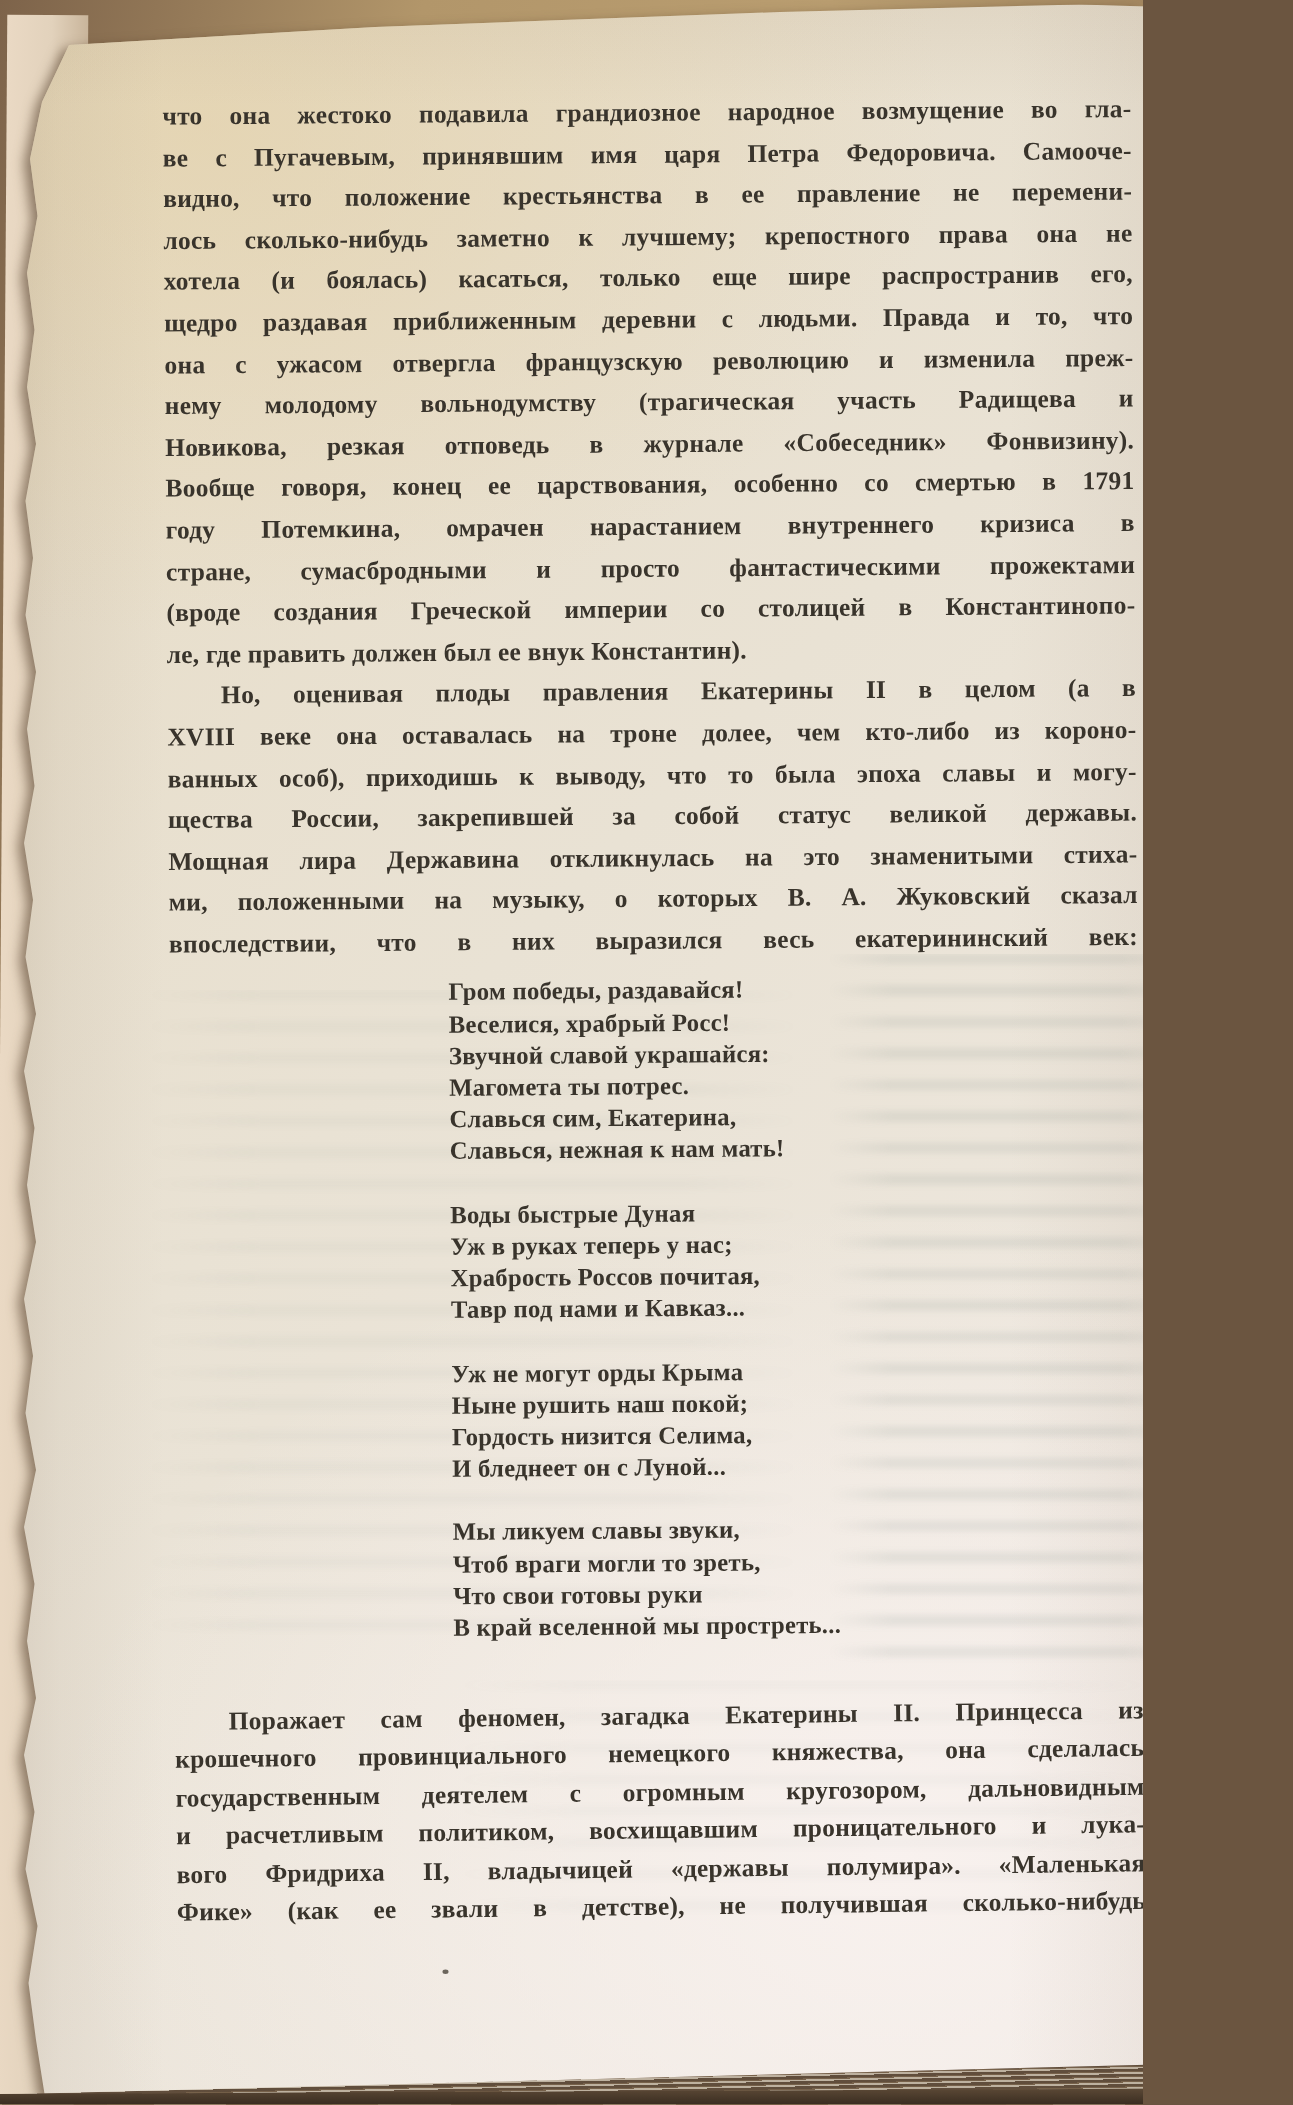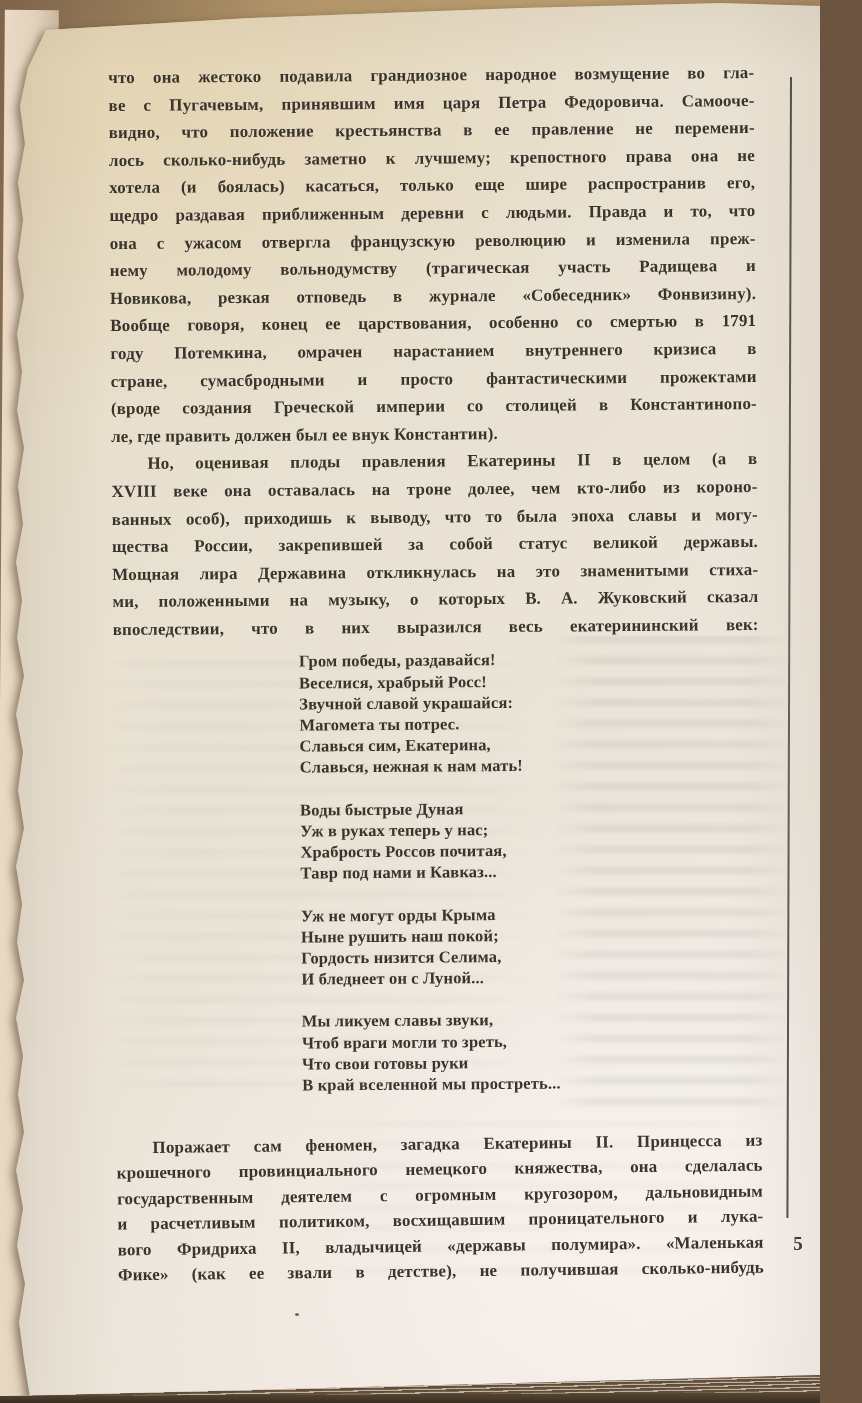--- a/index.html
+++ b/index.html
@@ -1,18 +1,18 @@
 <!DOCTYPE html>
 <html><head>
 <meta charset="utf-8">
 <style>
   html,body{margin:0;padding:0;}
   body{background:#6b5540;font-family:"Liberation Serif","DejaVu Serif",serif;}
   .photo{
-    position:relative;width:820px;height:1403px;overflow:hidden;
+    position:relative;width:762px;height:1403px;overflow:hidden;
     background:linear-gradient(100deg,#7d634a 0%,#b2966a 28%,#b99d70 55%,#8a6e4e 100%);
   }
   
   .under-pages{
     position:absolute;left:0;top:10px;width:54px;height:1393px;
     background:linear-gradient(90deg,#ead9c4 0%,#e2d2bc 55%,#c9b59b 100%);
     transform:rotate(.4deg);
   }
   .page-wrap{position:absolute;inset:0;filter:drop-shadow(-4px 3px 4px rgba(70,48,28,.55));}
   .page{

